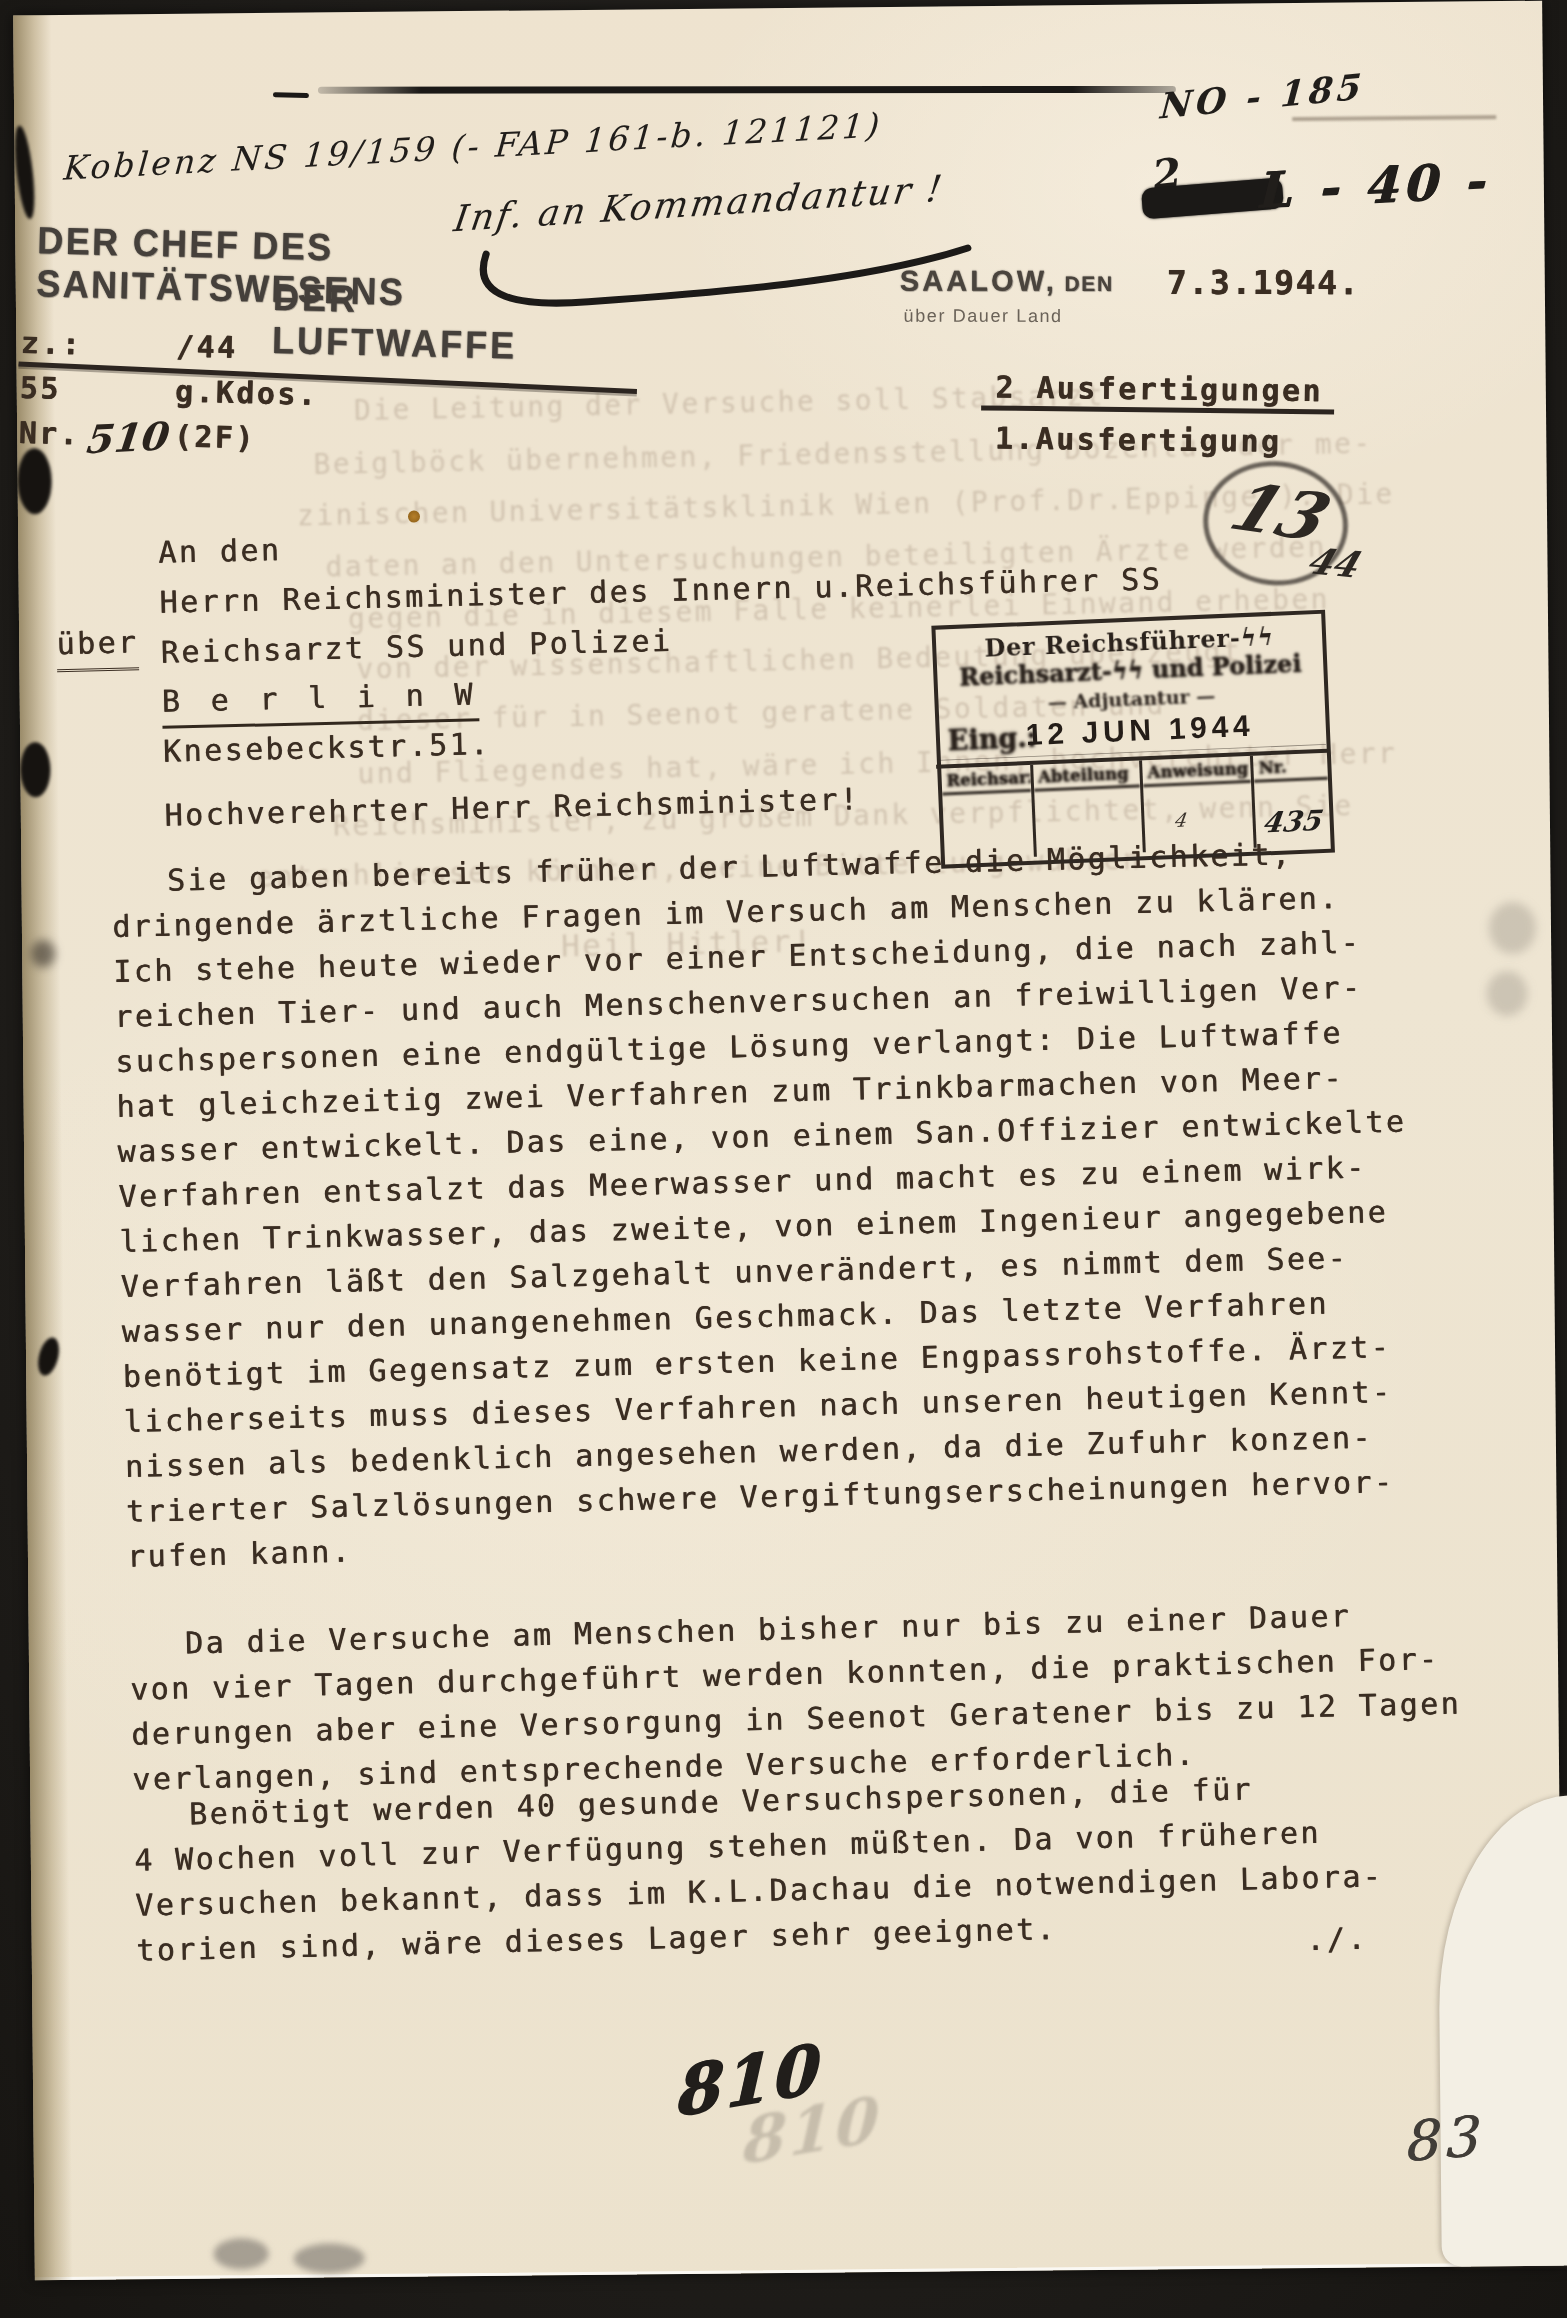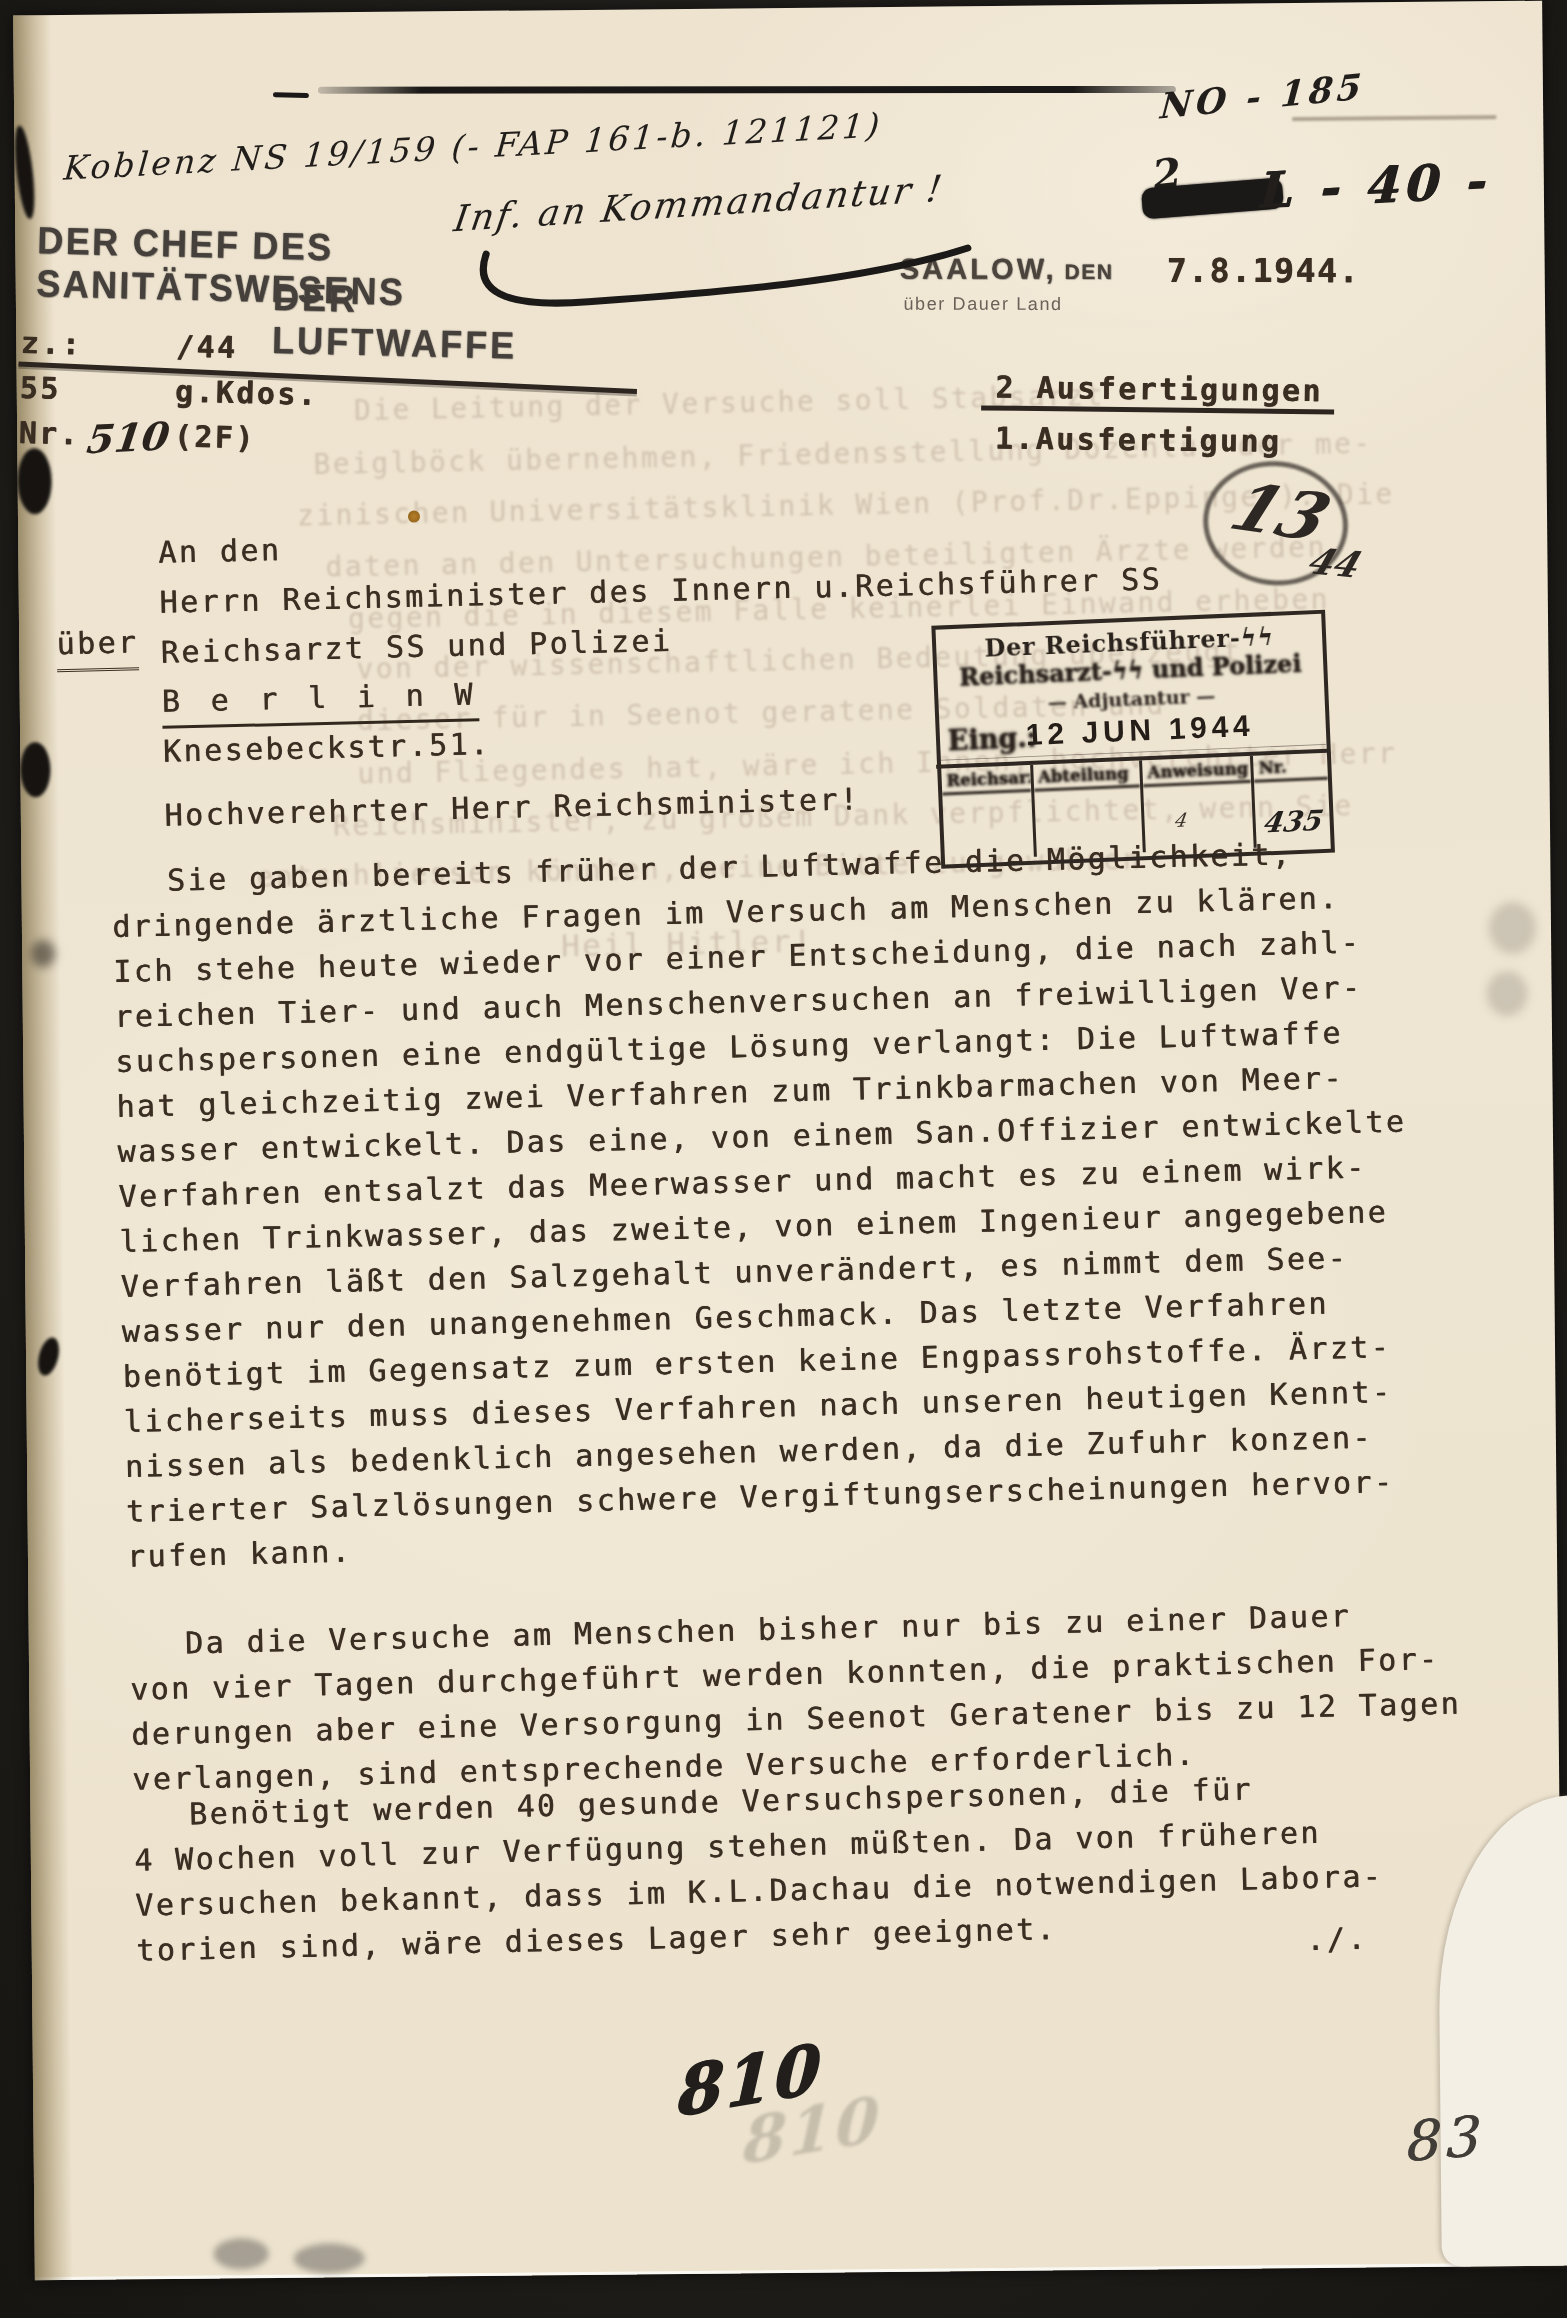--- a/index.html
+++ b/index.html
@@ -54,21 +54,21 @@
     text-shadow:0 0 1.6px rgba(69,64,59,.75), 0.8px 0.8px 0 rgba(69,64,59,.3);
   }
   #lh{left:0;top:0;transform:rotate(1.9deg);transform-origin:47px 227px;}
   #lh-line1{left:22px;top:205px;font-size:38px;letter-spacing:2.4px;transform:scaleX(.95);transform-origin:left;}
   #lh-line2{left:259px;top:256px;font-size:38px;letter-spacing:3.1px;transform:scaleX(.95);transform-origin:left;}
   #lh-ref{left:7.8px;top:306px;display:flex;align-items:flex-end;white-space:pre;}
   #lh-ref .tw{font-weight:bold;}
   #lh-ref-hand{font-family:"DejaVu Serif",serif;font-style:italic;font-weight:bold;font-size:39px;color:#2a231d;transform:skewX(-10deg) rotate(-4deg);margin:0 4.7px -3.1px 7.8px;}
   #lh-underline{left:6.3px;top:354px;width:619px;height:4.7px;background:#2c2520;transform:rotate(1.2deg);box-shadow:0 2.4px 0 rgba(44,37,32,.35);}
   
-  #dateline{left:884px;top:247px;transform:rotate(0.6deg);}
+  #dateline{left:884px;top:259px;transform:rotate(0.6deg);}
   #place{font-size:29px;letter-spacing:3.1px;color:#4a443d;}
   #den{font-size:21px;letter-spacing:1.6px;color:#4a443d;margin-left:7.8px;}
   #date{position:absolute;left:267px;top:-4.7px;font-size:33px;font-weight:bold;letter-spacing:1.6px;white-space:nowrap;}
   #date-sub{position:absolute;left:3.9px;top:41px;font-size:18px;letter-spacing:1.6px;color:#6a6258;text-shadow:none;font-family:"Liberation Sans",sans-serif;}
   
   #copies{left:978px;top:362px;transform:rotate(1.2deg);font-weight:bold;}
   #copies .tw{font-weight:bold;}
   #copies-underline{left:-14px;top:41px;width:353px;height:4.7px;background:#2c2520;}
   #copies-line2{margin-top:6.3px;}
   
@@ -172,21 +172,21 @@
     <div id="lh-ref" class="abs">
       <span class="tw">z.: 55 Nr.</span>
       <span id="lh-ref-hand">510</span>
       <span class="tw"> /44 g.Kdos.(2F)</span>
     </div>
     <div id="lh-underline" class="abs"></div>
   </div>
 
   <div id="dateline" class="abs">
     <span id="place" class="stamp-head">SAALOW,</span><span id="den" class="stamp-head">DEN</span>
-    <span id="date" class="tw">7.8.1944.</span>
+    <span id="date" class="tw">7.3.1944.</span>
     <span id="date-sub">über Dauer Land</span>
   </div>
 
   <div id="copies" class="abs">
     <div class="tw">2 Ausfertigungen</div>
     <div id="copies-underline" class="abs"></div>
     <div id="copies-line2" class="tw">1.Ausfertigung</div>
   </div>
 
   <div id="circle13" class="abs"></div>

